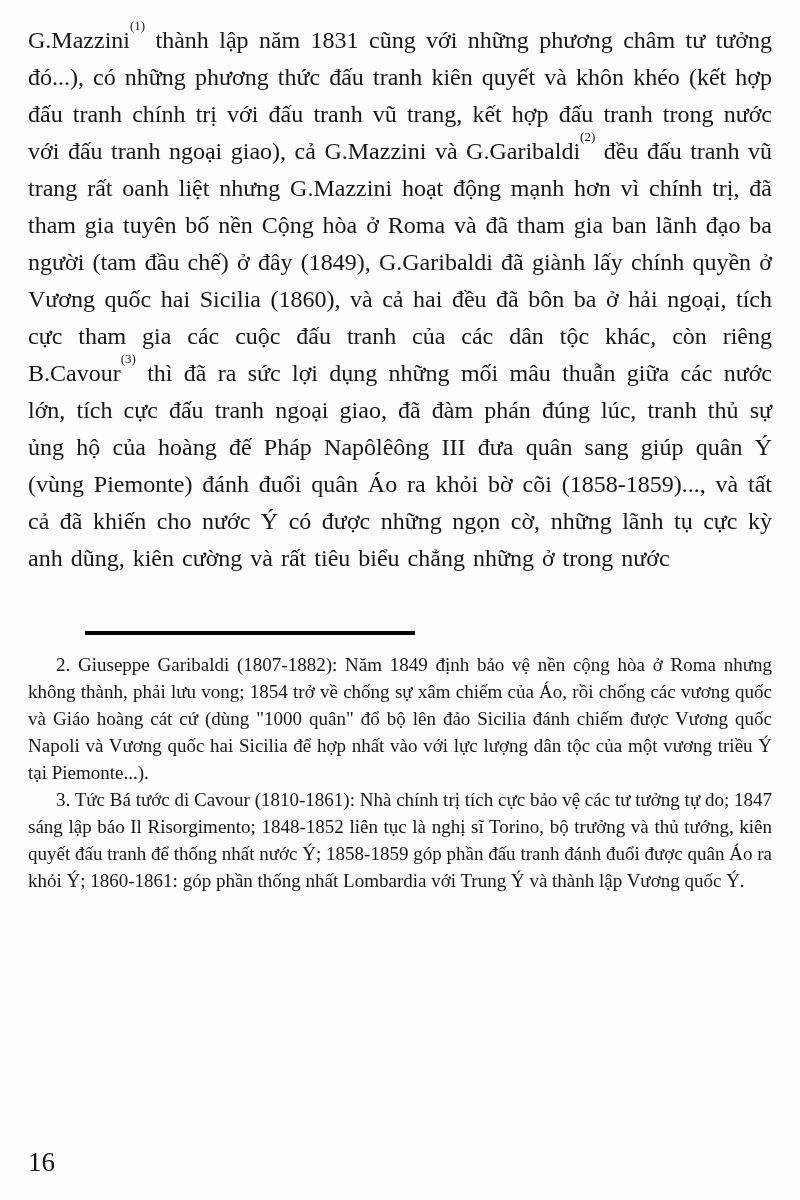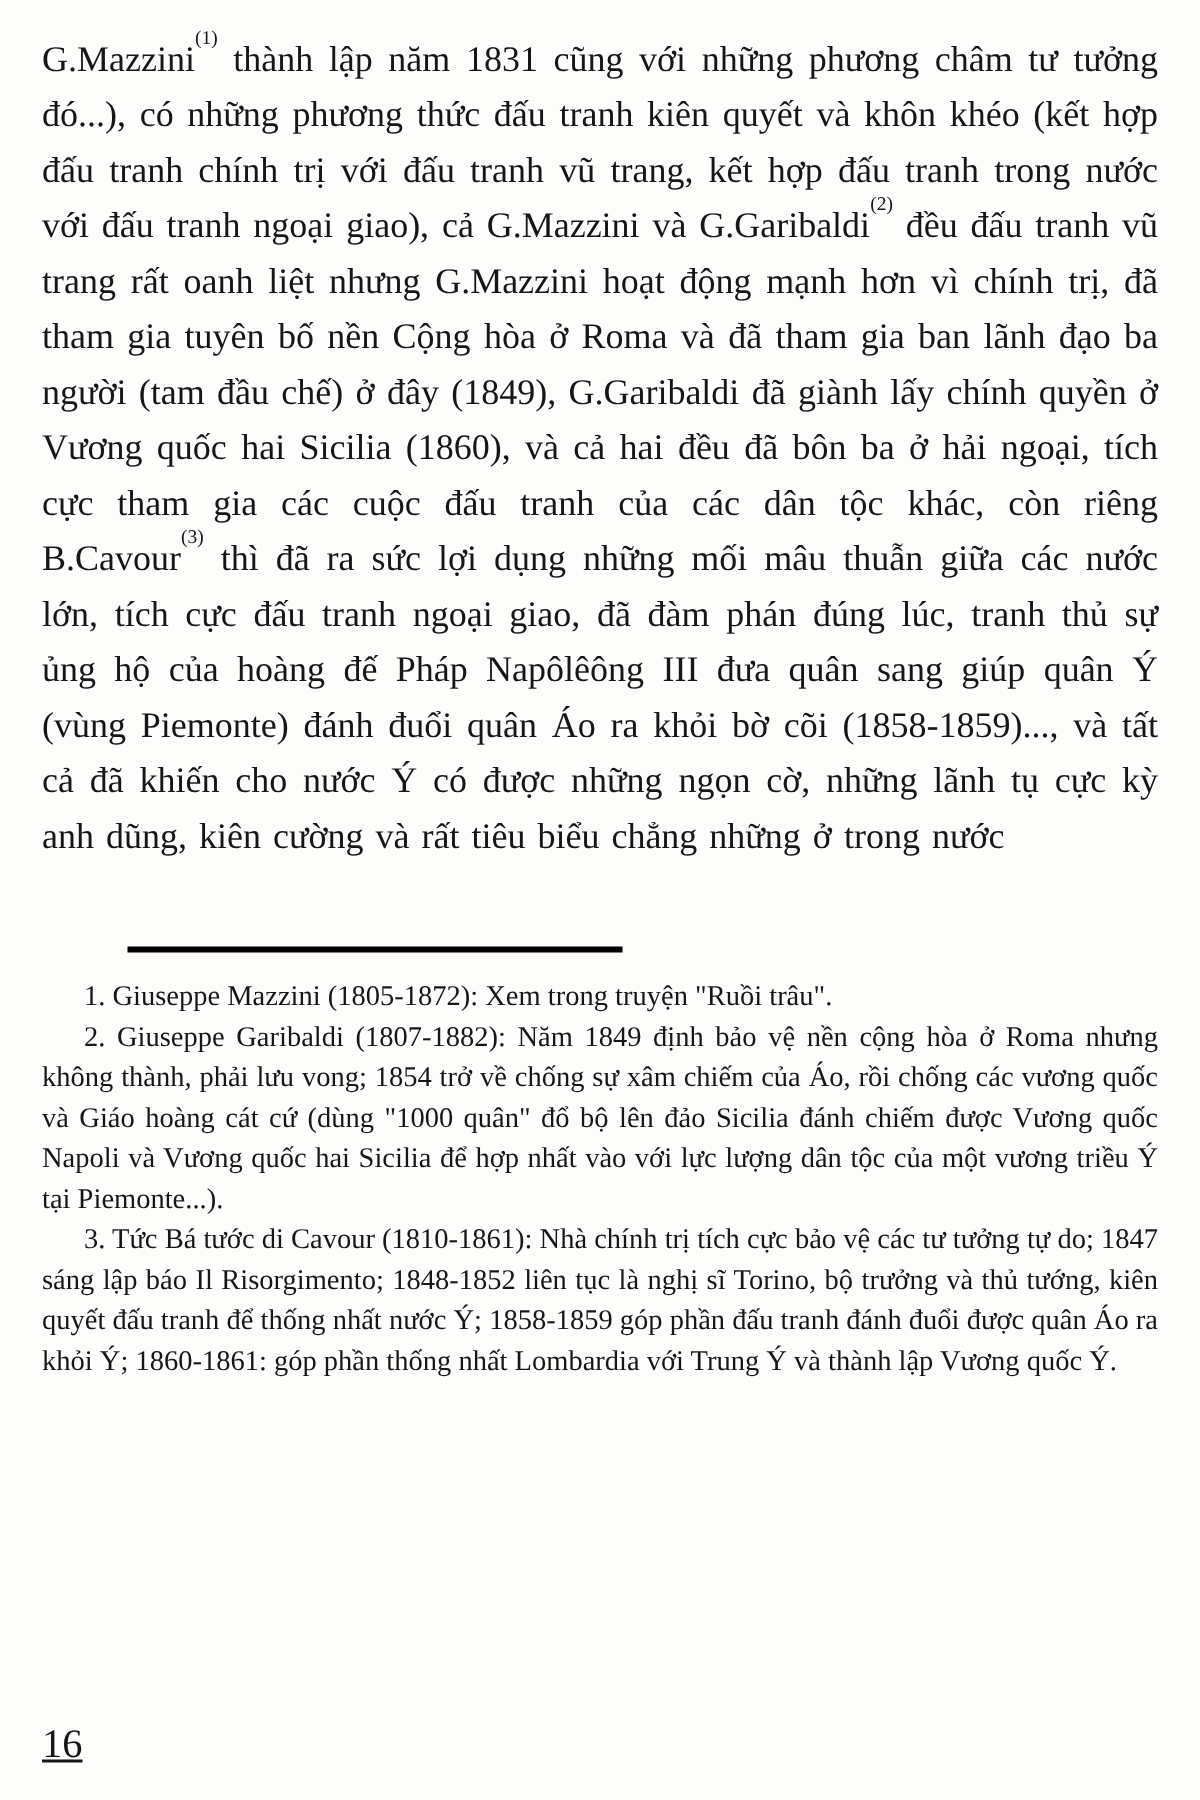--- a/index.html
+++ b/index.html
@@ -47,33 +47,31 @@
     margin: 0;
     text-indent: 28px;
   }
   .footnote-italic {
   }
   .page-number {
     position: absolute;
     left: 28px;
     bottom: 22px;
     font-size: 27px;
-    text-decoration: underline;
   }
 </style>
 </head>
 <body>
 
 <div class="page">
 
   <p class="body-text"><span>G.Mazzini</span><sup class="fn-ref">(1)</sup><span> thành lập năm 1831 cũng với những phương châm tư tưởng đó...), có những phương thức đấu tranh kiên quyết và khôn khéo (kết hợp đấu tranh chính trị với đấu tranh vũ trang, kết hợp đấu tranh trong nước với đấu tranh ngoại giao), cả G.Mazzini và G.Garibaldi</span><sup class="fn-ref">(2)</sup><span> đều đấu tranh vũ trang rất oanh liệt nhưng G.Mazzini hoạt động mạnh hơn vì chính trị, đã tham gia tuyên bố nền Cộng hòa ở Roma và đã tham gia ban lãnh đạo ba người (tam đầu chế) ở đây (1849), G.Garibaldi đã giành lấy chính quyền ở Vương quốc hai Sicilia (1860), và cả hai đều đã bôn ba ở hải ngoại, tích cực tham gia các cuộc đấu tranh của các dân tộc khác, còn riêng B.Cavour</span><sup class="fn-ref">(3)</sup><span> thì đã ra sức lợi dụng những mối mâu thuẫn giữa các nước lớn, tích cực đấu tranh ngoại giao, đã đàm phán đúng lúc, tranh thủ sự ủng hộ của hoàng đế Pháp Napôlêông III đưa quân sang giúp quân Ý (vùng Piemonte) đánh đuổi quân Áo ra khỏi bờ cõi (1858-1859)..., và tất cả đã khiến cho nước Ý có được những ngọn cờ, những lãnh tụ cực kỳ anh dũng, kiên cường và rất tiêu biểu chẳng những ở trong nước</span></p>
 
   <div class="footnote-rule"></div>
 
   <div class="footnotes">
-    <p class="footnote">1. Giuseppe Mazzini (1805-1872): Xem trong truyện "Ruồi trâu".</p>
     <p class="footnote">2. Giuseppe Garibaldi (1807-1882): Năm 1849 định bảo vệ nền cộng hòa ở Roma nhưng không thành, phải lưu vong; 1854 trở về chống sự xâm chiếm của Áo, rồi chống các vương quốc và Giáo hoàng cát cứ (dùng "1000 quân" đổ bộ lên đảo Sicilia đánh chiếm được Vương quốc Napoli và Vương quốc hai Sicilia để hợp nhất vào với lực lượng dân tộc của một vương triều Ý tại Piemonte...).</p>
     <p class="footnote"><span>3. Tức Bá tước di Cavour (1810-1861): Nhà chính trị tích cực bảo vệ các tư tưởng tự do; 1847 sáng lập báo </span><span class="footnote-italic">Il Risorgimento</span><span>; 1848-1852 liên tục là nghị sĩ Torino, bộ trưởng và thủ tướng, kiên quyết đấu tranh để thống nhất nước Ý; 1858-1859 góp phần đấu tranh đánh đuổi được quân Áo ra khỏi Ý; 1860-1861: góp phần thống nhất Lombardia với Trung Ý và thành lập Vương quốc Ý.</span></p>
   </div>
 
   <div class="page-number">16</div>
 
 </div>
 
 </body></html>

